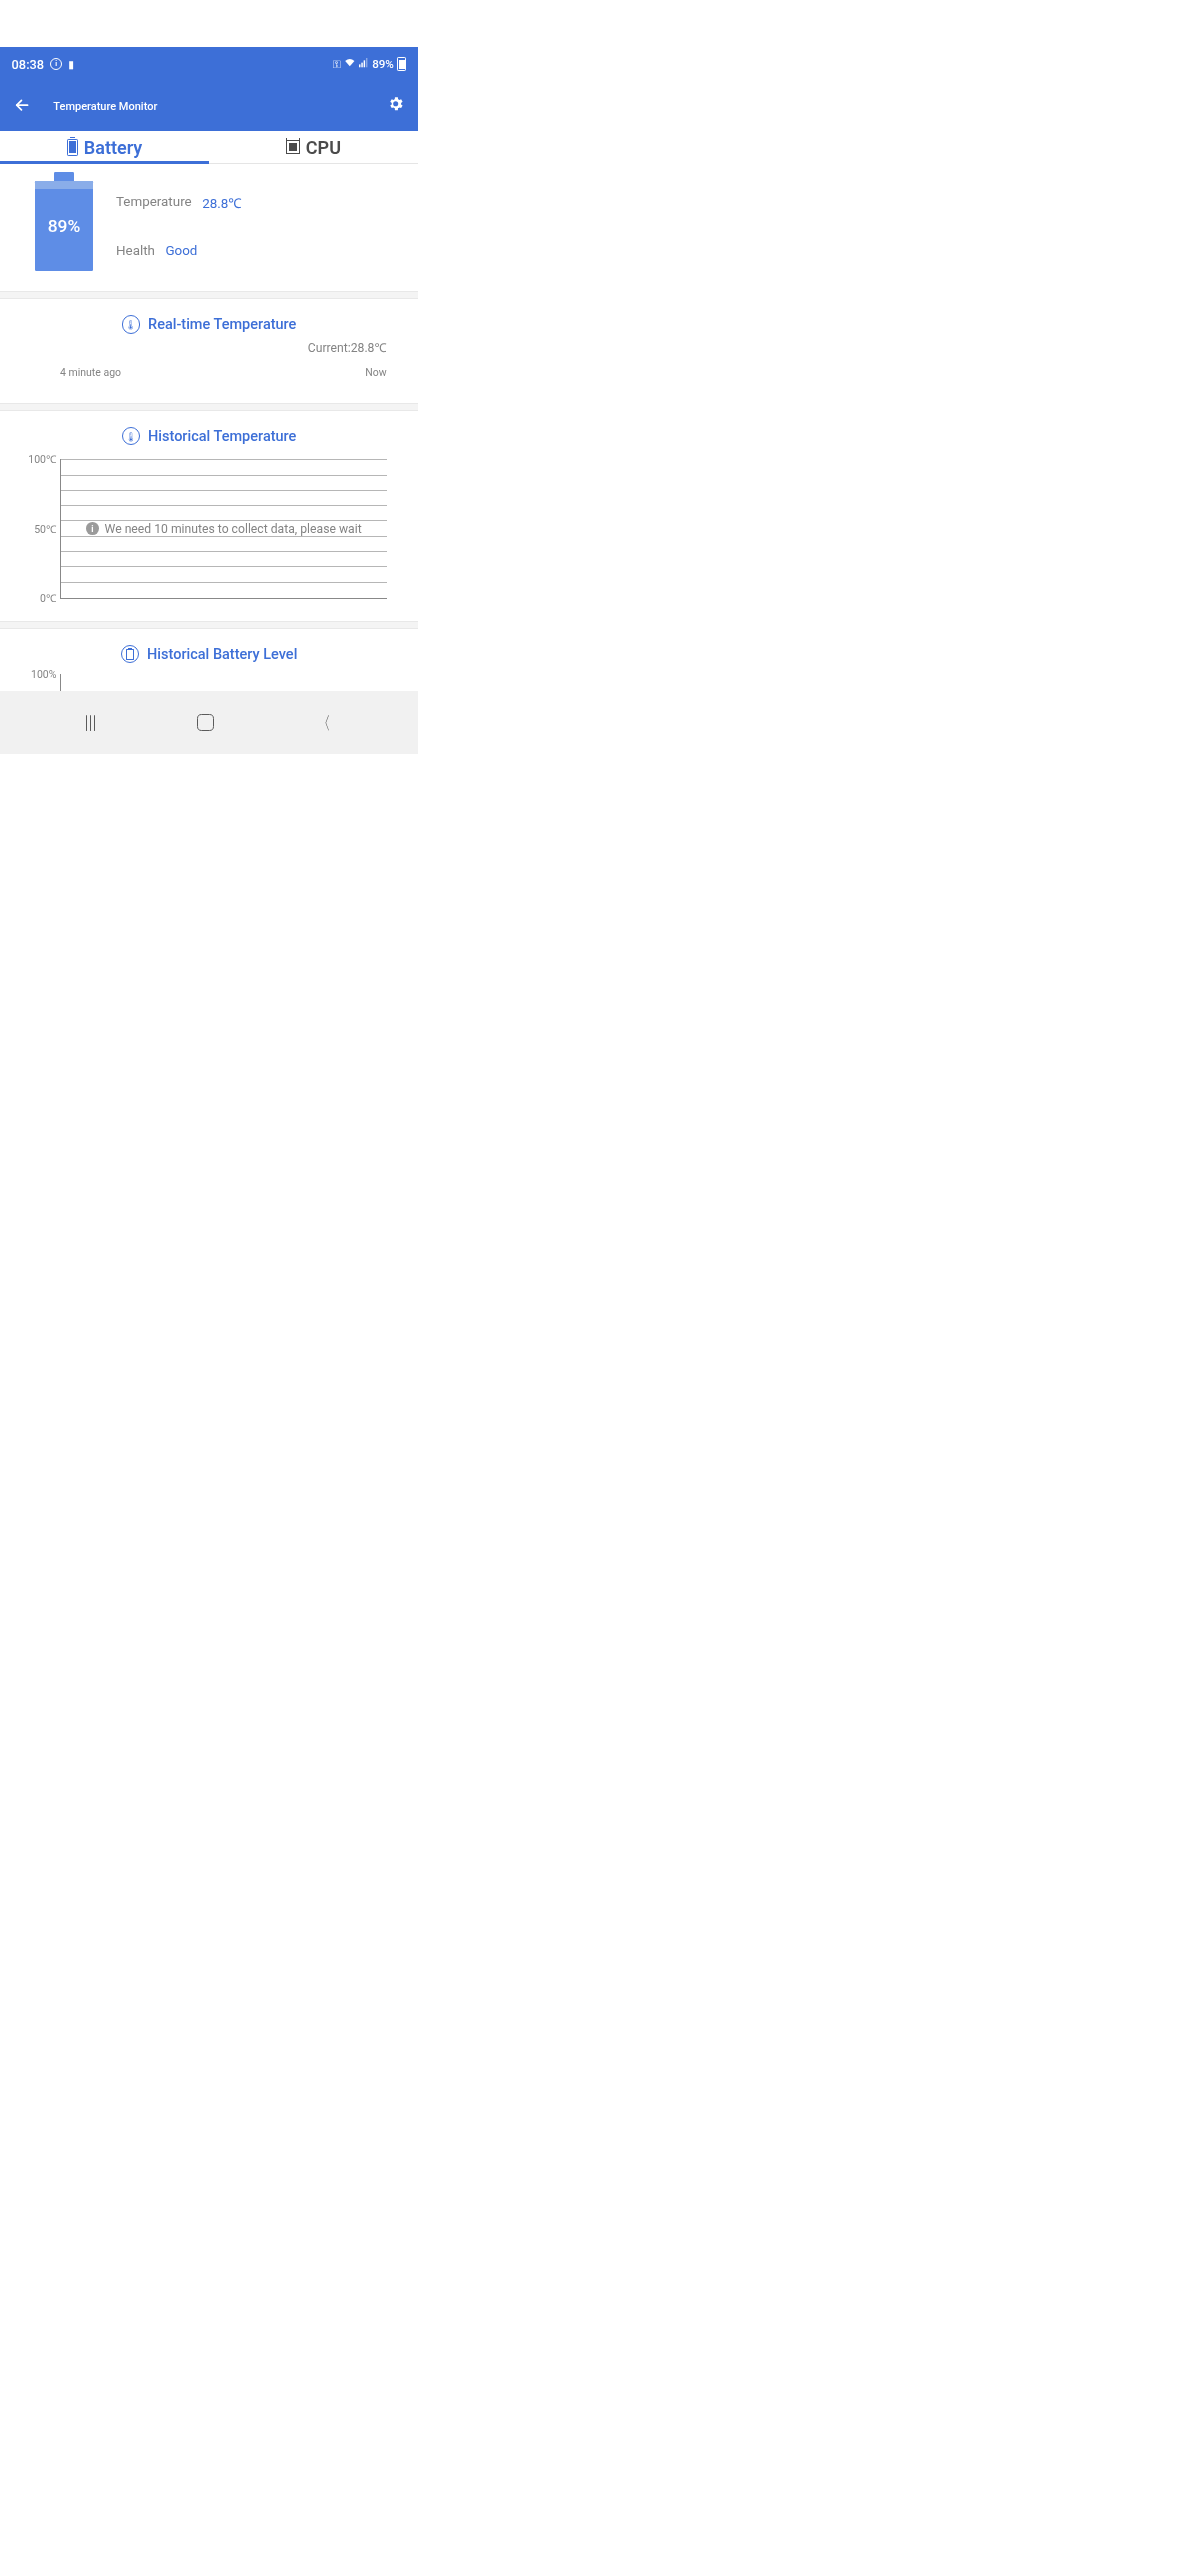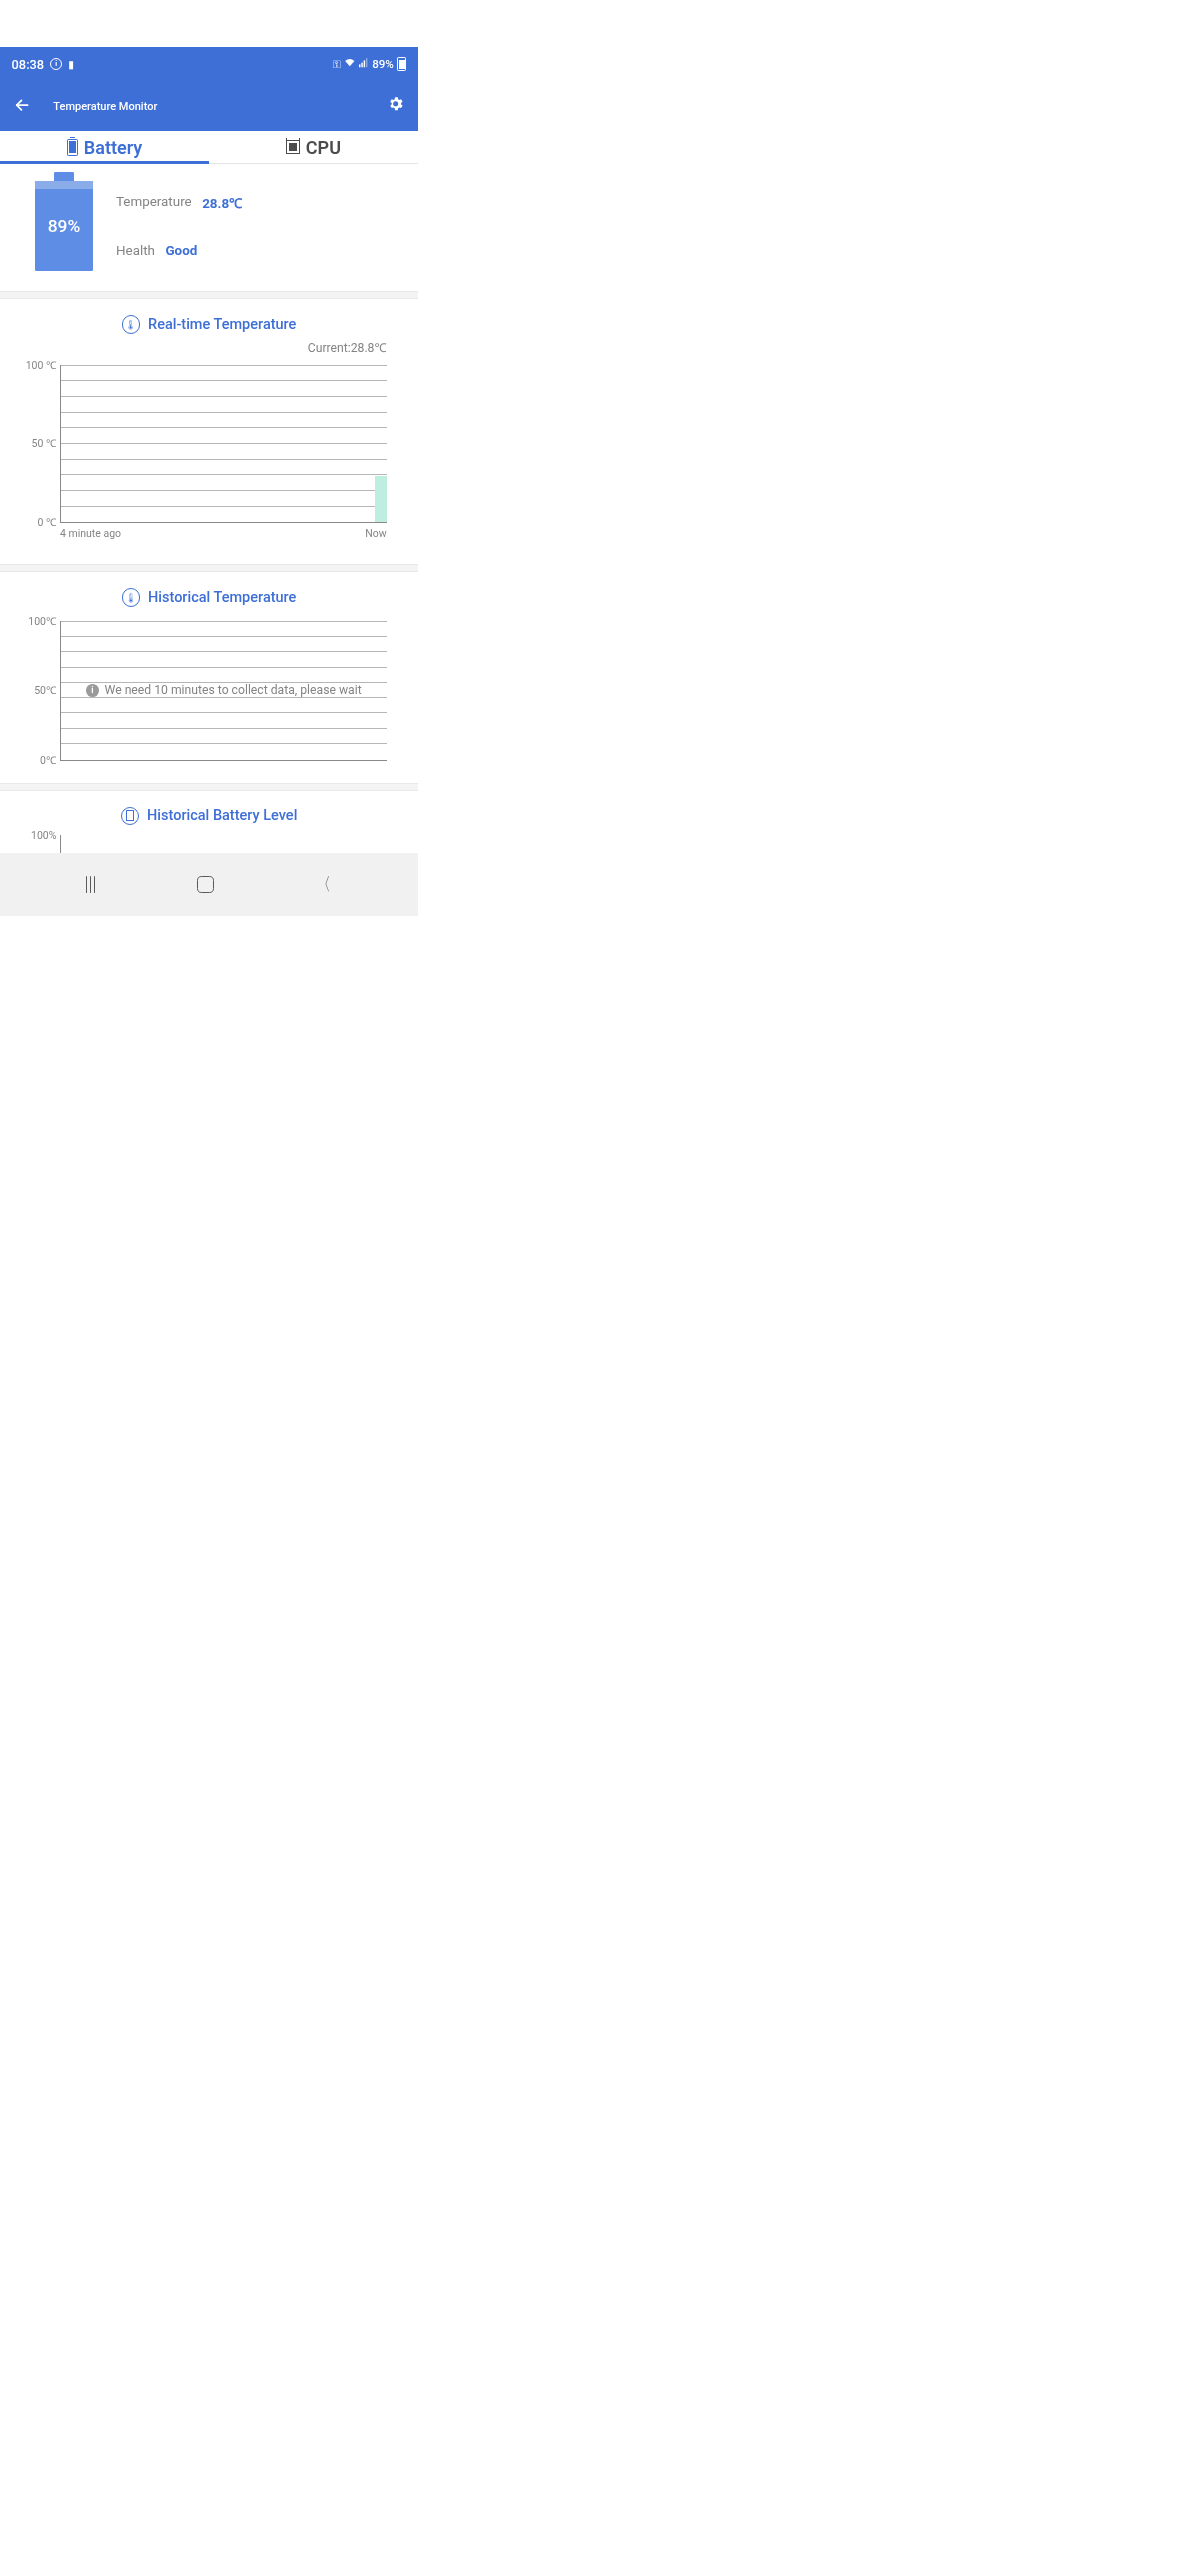--- a/index.html
+++ b/index.html
@@ -41,21 +41,21 @@
   .batt-tab-ic::after{content:"";position:absolute;inset:1.2px;background:var(--blue);}
   
   .card{background:#fff;padding:11.6px 14px;}
   .card.summary{display:flex;align-items:center;gap:23px;padding:17.4px 14px 20px 35px;}
   .big-batt{width:58px;height:90px;background:var(--blue-light);position:relative;border-radius:1.2px;display:flex;align-items:center;justify-content:center;color:#fff;font-size:17.4px;font-weight:500;}
   .big-batt::before{content:"";position:absolute;top:-9.3px;left:18.6px;right:18.6px;height:9.3px;background:var(--blue-light);border-radius:1.2px 1.2px 0 0;}
   .big-batt-top{position:absolute;top:0;left:0;right:0;height:8.1px;background:var(--blue-lighter);}
   .summary-info{display:flex;flex-direction:column;gap:31px;}
   .info-row{display:flex;gap:10.5px;font-size:13.4px;}
   .info-label{color:var(--label-gray);}
-  .info-value{color:var(--blue);font-weight:700;}
+  .info-value{color:var(--blue);font-weight:400;}
   
   .sep{height:5.8px;background:var(--bg);border-top:0.6px solid #e8e8e8;border-bottom:0.6px solid #e8e8e8;}
   
   .section-title{display:flex;align-items:center;justify-content:center;gap:8.1px;font-size:14.5px;color:var(--blue);font-weight:500;padding:11.6px 0 3.5px;}
   .therm-ic{width:16.3px;height:16.3px;border:1.2px solid var(--blue);border-radius:50%;display:flex;align-items:center;justify-content:center;color:var(--blue);font-size:9.3px;}
   .batt-circ-ic{width:16.3px;height:16.3px;border:1.2px solid var(--blue);border-radius:50%;display:flex;align-items:center;justify-content:center;}
   .batt-circ-inner{width:5.8px;height:9.3px;border:1.2px solid var(--blue);border-radius:0.6px;position:relative;}
   .batt-circ-inner::before{content:"";position:absolute;top:-1.7px;left:1.2px;right:1.2px;height:1.2px;background:var(--blue);}
   .current-label{text-align:right;color:var(--label-gray);font-size:12.2px;padding:2.3px 17.4px 4.6px 0;}
   .chart{position:relative;margin:3.5px 17.4px 4.6px 46px;}
@@ -157,36 +157,20 @@
 
 <div class="sep"></div>
 
 <div class="card" style="padding-top:4.6px;">
   <div class="section-title">
     <span class="therm-ic">🌡</span>
     <span>Real-time Temperature</span>
   </div>
   <div class="current-label">Current:28.8℃</div>
   <div class="chart">
-    <div class="chart-grid">
-      <div class="gridline" style="top:0%"></div>
-      <div class="gridline" style="top:10%"></div>
-      <div class="gridline" style="top:20%"></div>
-      <div class="gridline" style="top:30%"></div>
-      <div class="gridline" style="top:40%"></div>
-      <div class="gridline" style="top:50%"></div>
-      <div class="gridline" style="top:60%"></div>
-      <div class="gridline" style="top:70%"></div>
-      <div class="gridline" style="top:80%"></div>
-      <div class="gridline" style="top:90%"></div>
-      <span class="ytick" style="top:0%">100 ℃</span>
-      <span class="ytick" style="top:50%">50 ℃</span>
-      <span class="ytick" style="top:100%">0 ℃</span>
-      <div class="data-bar" style="bottom:0;height:28.8%"></div>
-    </div>
     <div class="xlabels">
       <span>4 minute ago</span>
       <span>Now</span>
     </div>
   </div>
 </div>
 
 <div class="sep"></div>
 
 <div class="card" style="padding-top:4.6px;padding-bottom:17.4px;">

